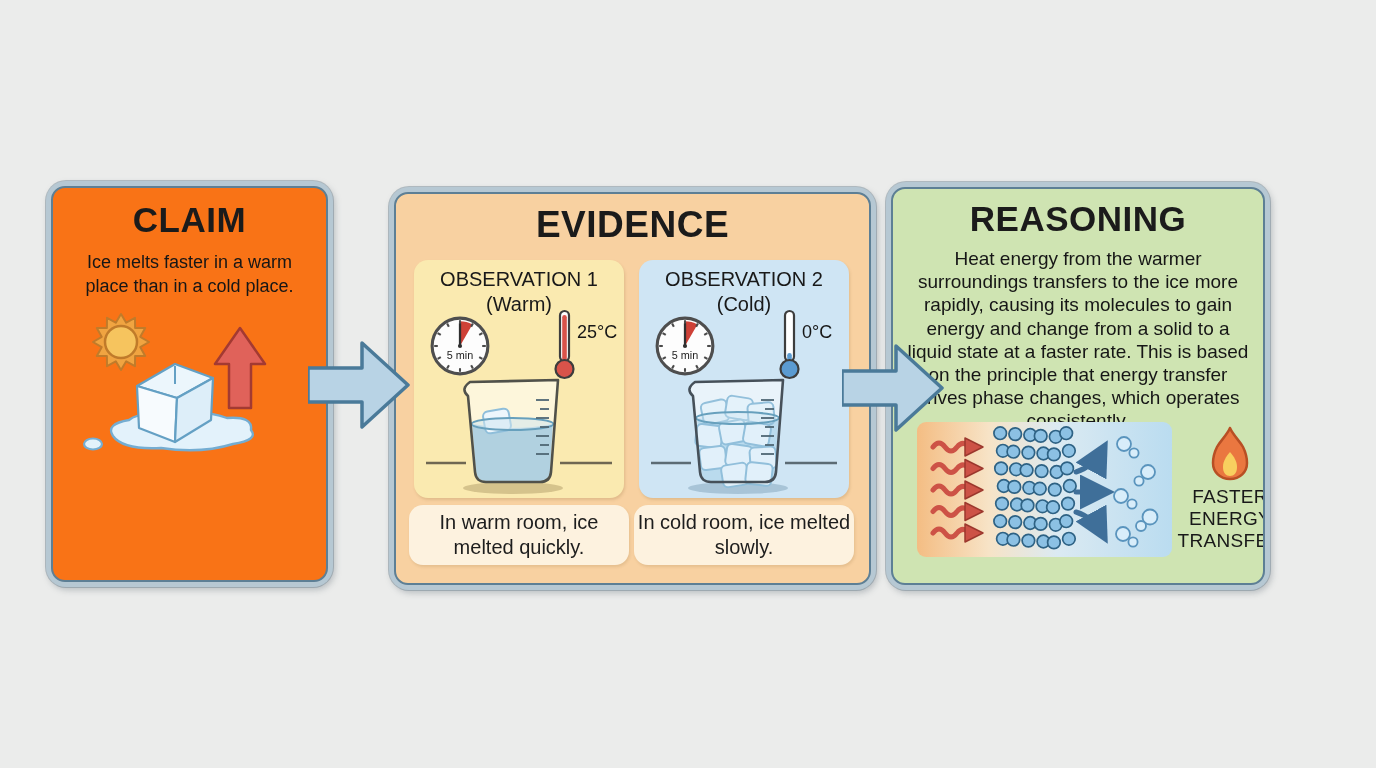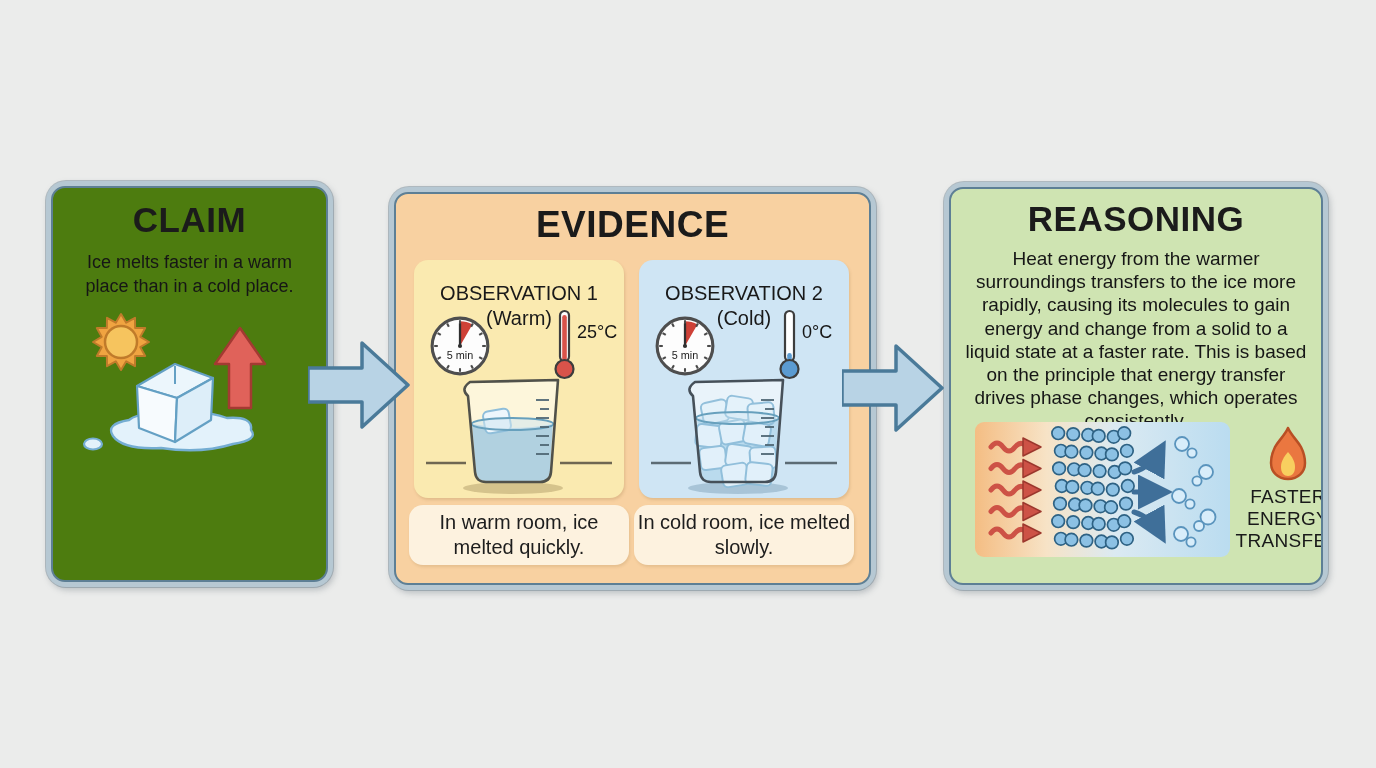--- a/index.html
+++ b/index.html
@@ -24,22 +24,22 @@
   }
   .panel-inner {
     width:100%; height:100%;
     border:2px solid #5d7f95;
     border-radius:14px;
     position:relative;
     overflow:hidden;
   }
   .panel-claim     { left:46px;  top:181px; width:287px; height:406px; }
   .panel-evidence  { left:389px; top:179px; width:487px; height:403px;margin-top:8px; }
-  .panel-reasoning { left:944px; top:182px; width:384px; height:408px; }
-  .panel-claim .panel-inner     { background:#4d7c0f; }
+  .panel-reasoning { left:886px; top:182px; width:384px; height:408px; }
+  .panel-claim .panel-inner     { background:#f97316; }
   .panel-evidence .panel-inner  { background:#f8d1a1; }
   .panel-reasoning .panel-inner { background:#cfe4b2; }
 
   .panel-title {
     position:absolute; left:0; right:0; top:12px;
     text-align:center;
     font-size:35px; font-weight:700; letter-spacing:.5px;
     color:#1b1b1b;
   }
   .panel-evidence .panel-title { top:10px; font-size:37px; }
@@ -60,21 +60,21 @@
 
   
   .obs-card {
     position:absolute; top:66px; width:210px; height:238px;
     border-radius:14px;
     box-shadow:1px 2px 3px rgba(120,90,40,.18);
   }
   .obs-card.warm { left:18px;  background:#faeab0; }
   .obs-card.cold { left:243px; background:#cfe5f4; }
   .obs-heading {
-    padding-top:21px; text-align:center;
+    padding-top:7px; text-align:center;
     font-size:20px; line-height:1.25; font-weight:500; color:#191919;
   }
   .timer-svg  { position:absolute; left:14px;  top:54px; }
   .thermo-svg { position:absolute; left:136px; top:48px; }
   .temp-label { position:absolute; left:163px; top:62px; font-size:18px; color:#161616; }
   .beaker-svg { position:absolute; left:8px; top:112px; }
 
   .obs-caption {
     position:absolute; top:311px; width:220px; height:60px;
     background:#fdf2df; border-radius:14px;

